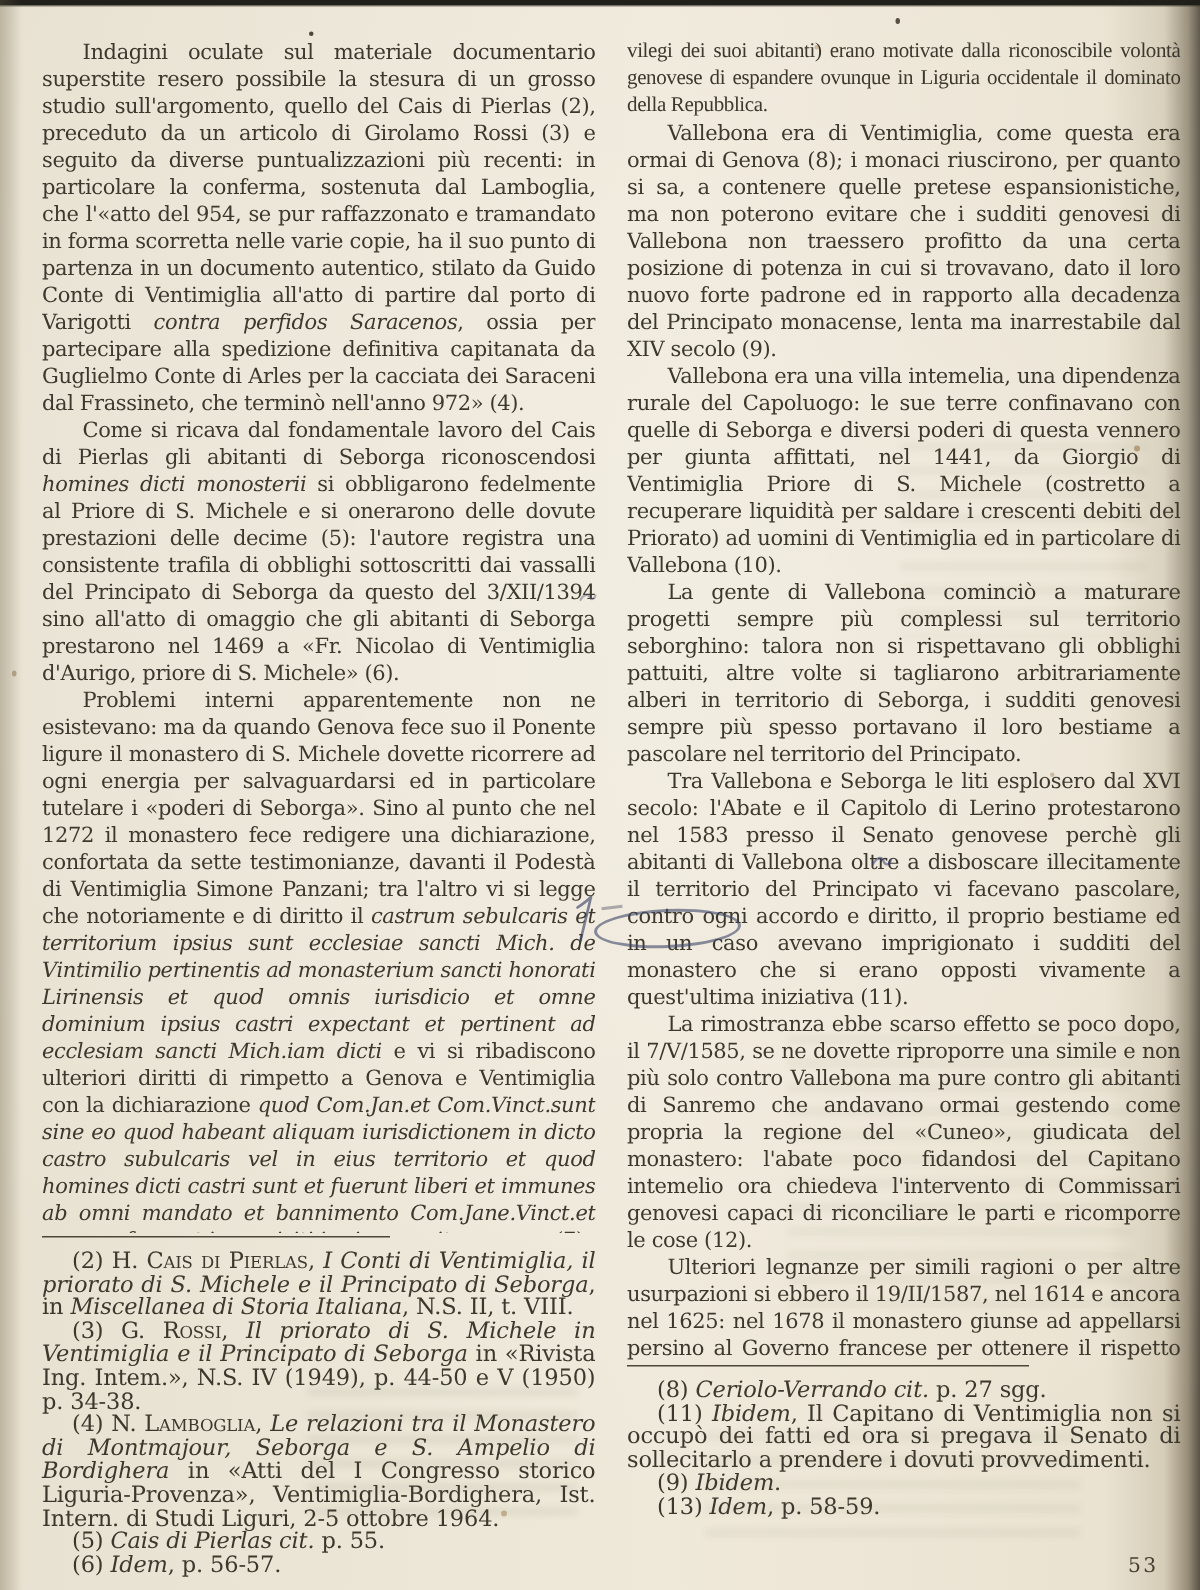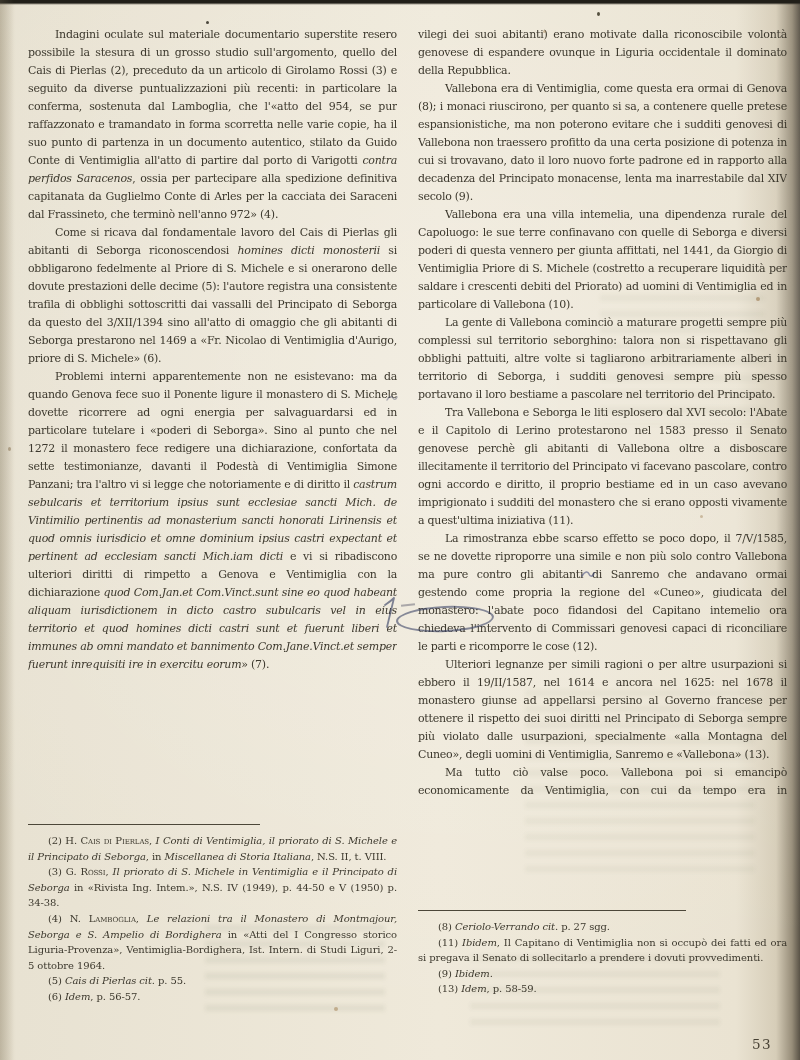--- a/index.html
+++ b/index.html
@@ -21,33 +21,33 @@
     position:absolute; top:0; left:0; right:0; height:5px;
     background:linear-gradient(to bottom, #211f19 0 3px, rgba(60,55,45,0.45) 4px, rgba(0,0,0,0) 100%);
   }
   .edge-left{
     position:absolute; top:0; bottom:0; left:0; width:14px;
     background:linear-gradient(to right, rgba(120,110,90,0.28), rgba(0,0,0,0));
   }
   .col-body{
     position:absolute; width:369px; top:26px;
     text-align:justify;
-    font-size:11px; line-height:18px; letter-spacing:-0.25px;
+    font-size:14px; line-height:18px; letter-spacing:-0.25px;
     overflow:hidden;
   }
   .col-body.left  { left:28px;  max-height:796px; }
   .col-body.right { left:418px; max-height:884px; }
   p.body{ text-indent:27px; }
-  p.body.noindent{ text-indent:0; }
+  p.body.noindent{ text-indent:0;font-family:Liberation Serif, serif; }
   p.body.jlast{ text-align-last:justify; }
   .it{ font-style:italic; }
   .sc{ font-variant:small-caps; }
   .fns{
     position:absolute; width:369px;
-    font-size:10px; line-height:15.6px; letter-spacing:-0.1px;
+    font-size:15px; line-height:15.6px; letter-spacing:-0.1px;
     text-align:justify;
   }
   .fns.left  { left:28px;  top:824px; }
   .fns.right { left:418px; top:910px; }
   .fnsep{ height:1px; background:#4c4739; margin:0 0 8px 0; }
   .fns.left  .fnsep{ width:232px; }
   .fns.right .fnsep{ width:268px; }
   p.fn{ text-indent:20px; }
   .pagenum{
     position:absolute; left:752px; top:1036px;

